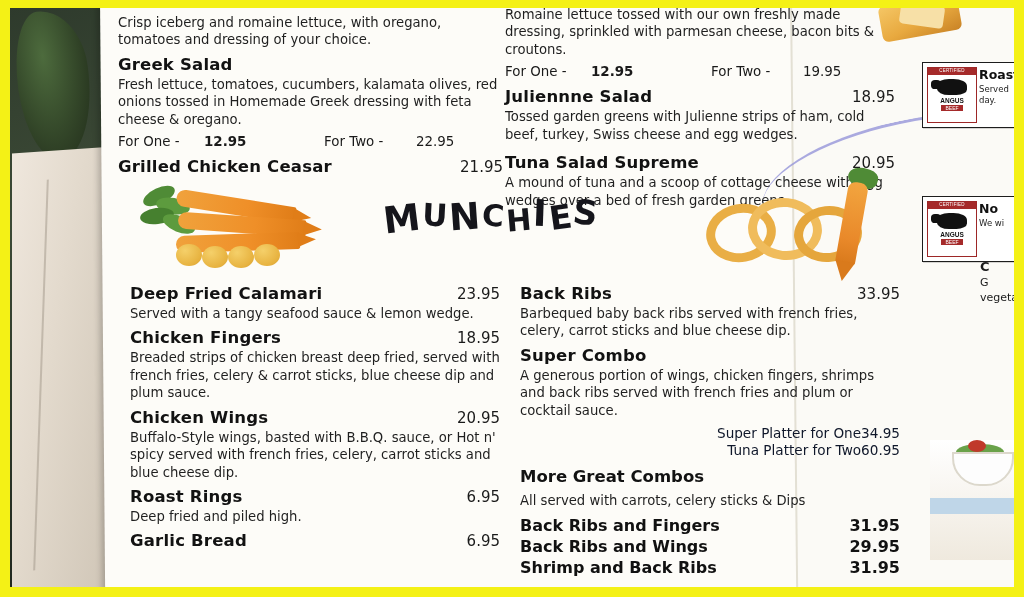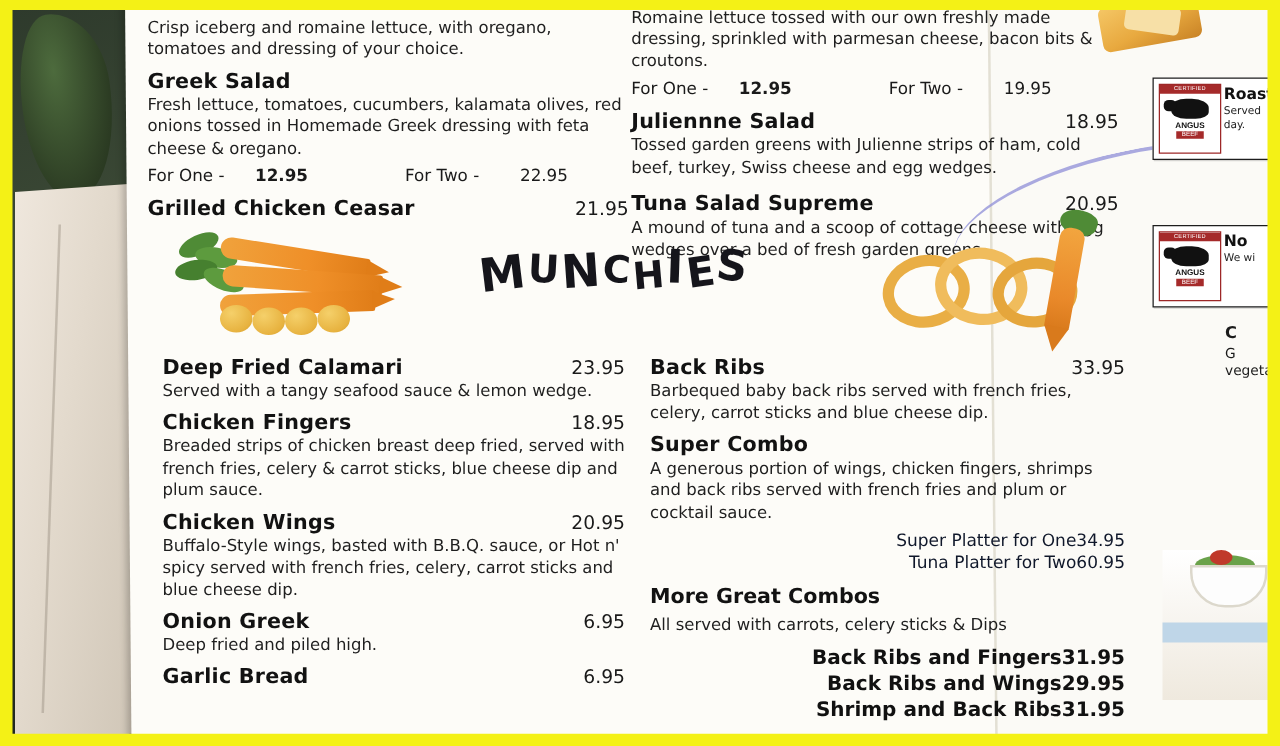--- a/index.html
+++ b/index.html
@@ -142,21 +142,21 @@
 
   .sub-head {
     font-weight:bold;
     font-size:16.5px;
     color:#121212;
     margin-top:9px;
   }
 
   .combo-row {
     display:flex;
-    justify-content:flex-end;
+    justify-content:space-between;
     font-weight:bold;
     font-size:16px;
     color:#111;
     margin-top:2px;
   }
 
   .clipped-top {
     position:absolute;
     left:118px; top:-4px;
     width:385px;
@@ -300,21 +300,21 @@
   
   .angus-box {
     position:absolute;
     width:100px; height:64px;
     background:#ffffff;
     border:1.5px solid #1d1d1d;
     box-shadow: 1px 1px 0 rgba(0,0,0,.15);
   }
   .ab1 { left:922px; top:62px; }
   .ab2 { left:922px; top:130px; }
-  .ab3 { left:922px; top:180px; }
+  .ab3 { left:922px; top:196px; }
   .angus-logo {
     position:absolute; left:4px; top:4px; width:48px; height:54px;
     border:1px solid #9d2727;
     background:#fff;
     display:flex; flex-direction:column; align-items:center; justify-content:flex-start;
     overflow:hidden;
   }
   .angus-top {
     width:100%; background:#a52a2a; color:#fff;
     font-size:4.5px; text-align:center; line-height:1.5; letter-spacing:.2px;
@@ -487,21 +487,21 @@
     <div class="item">
       <div class="item-head">
         <span class="item-name">Chicken Wings</span>
         <span class="item-price">20.95</span>
       </div>
       <div class="item-desc">Buffalo-Style wings, basted with B.B.Q. sauce, or Hot n' spicy served with french fries, celery, carrot sticks and blue cheese dip.</div>
     </div>
 
     <div class="item">
       <div class="item-head">
-        <span class="item-name">Onion Greek</span>
+        <span class="item-name">Roast Rings</span>
         <span class="item-price">6.95</span>
       </div>
       <div class="item-desc">Deep fried and piled high.</div>
     </div>
 
     <div class="item">
       <div class="item-head">
         <span class="item-name">Garlic Bread</span>
         <span class="item-price">6.95</span>
       </div>

